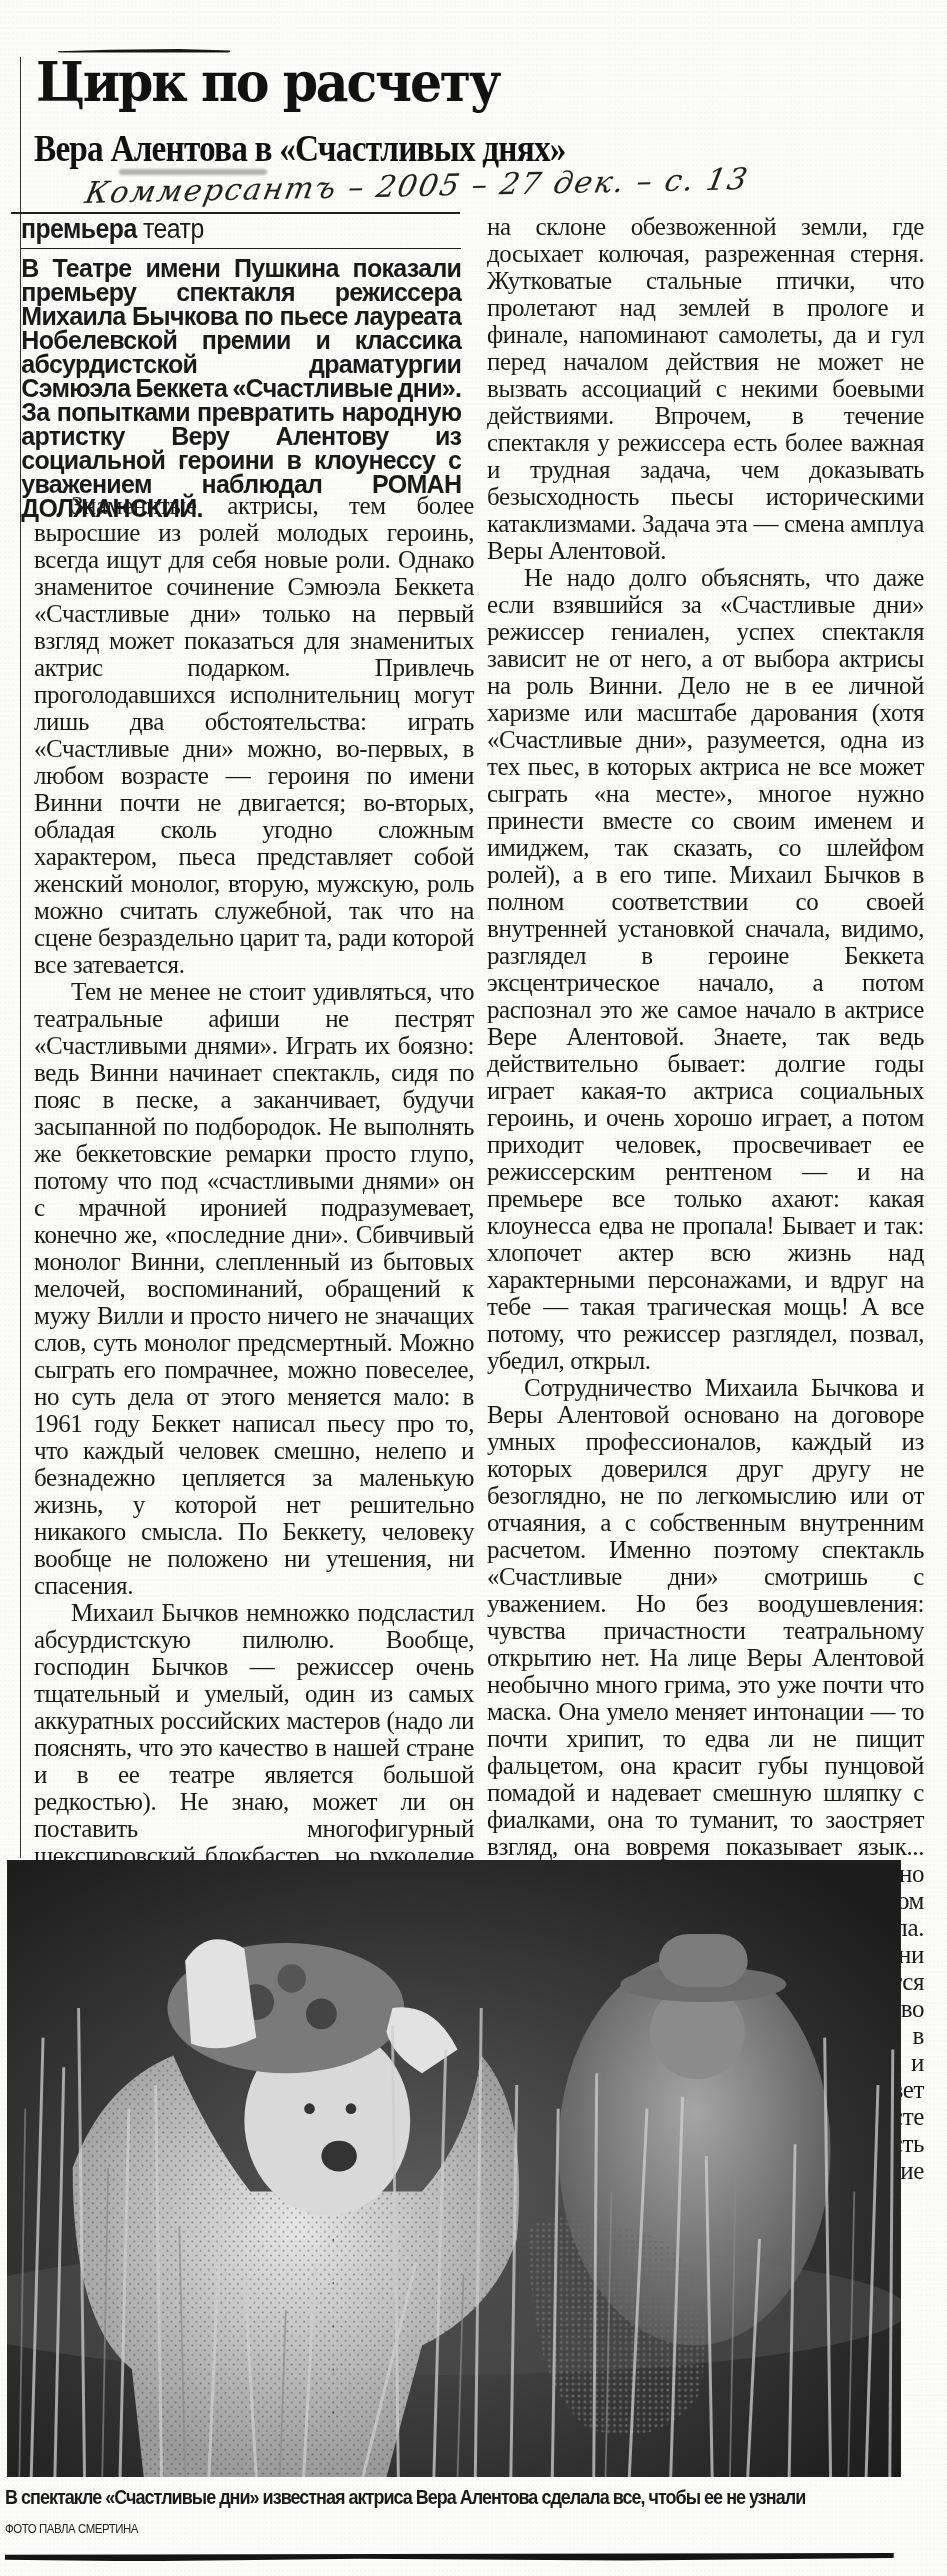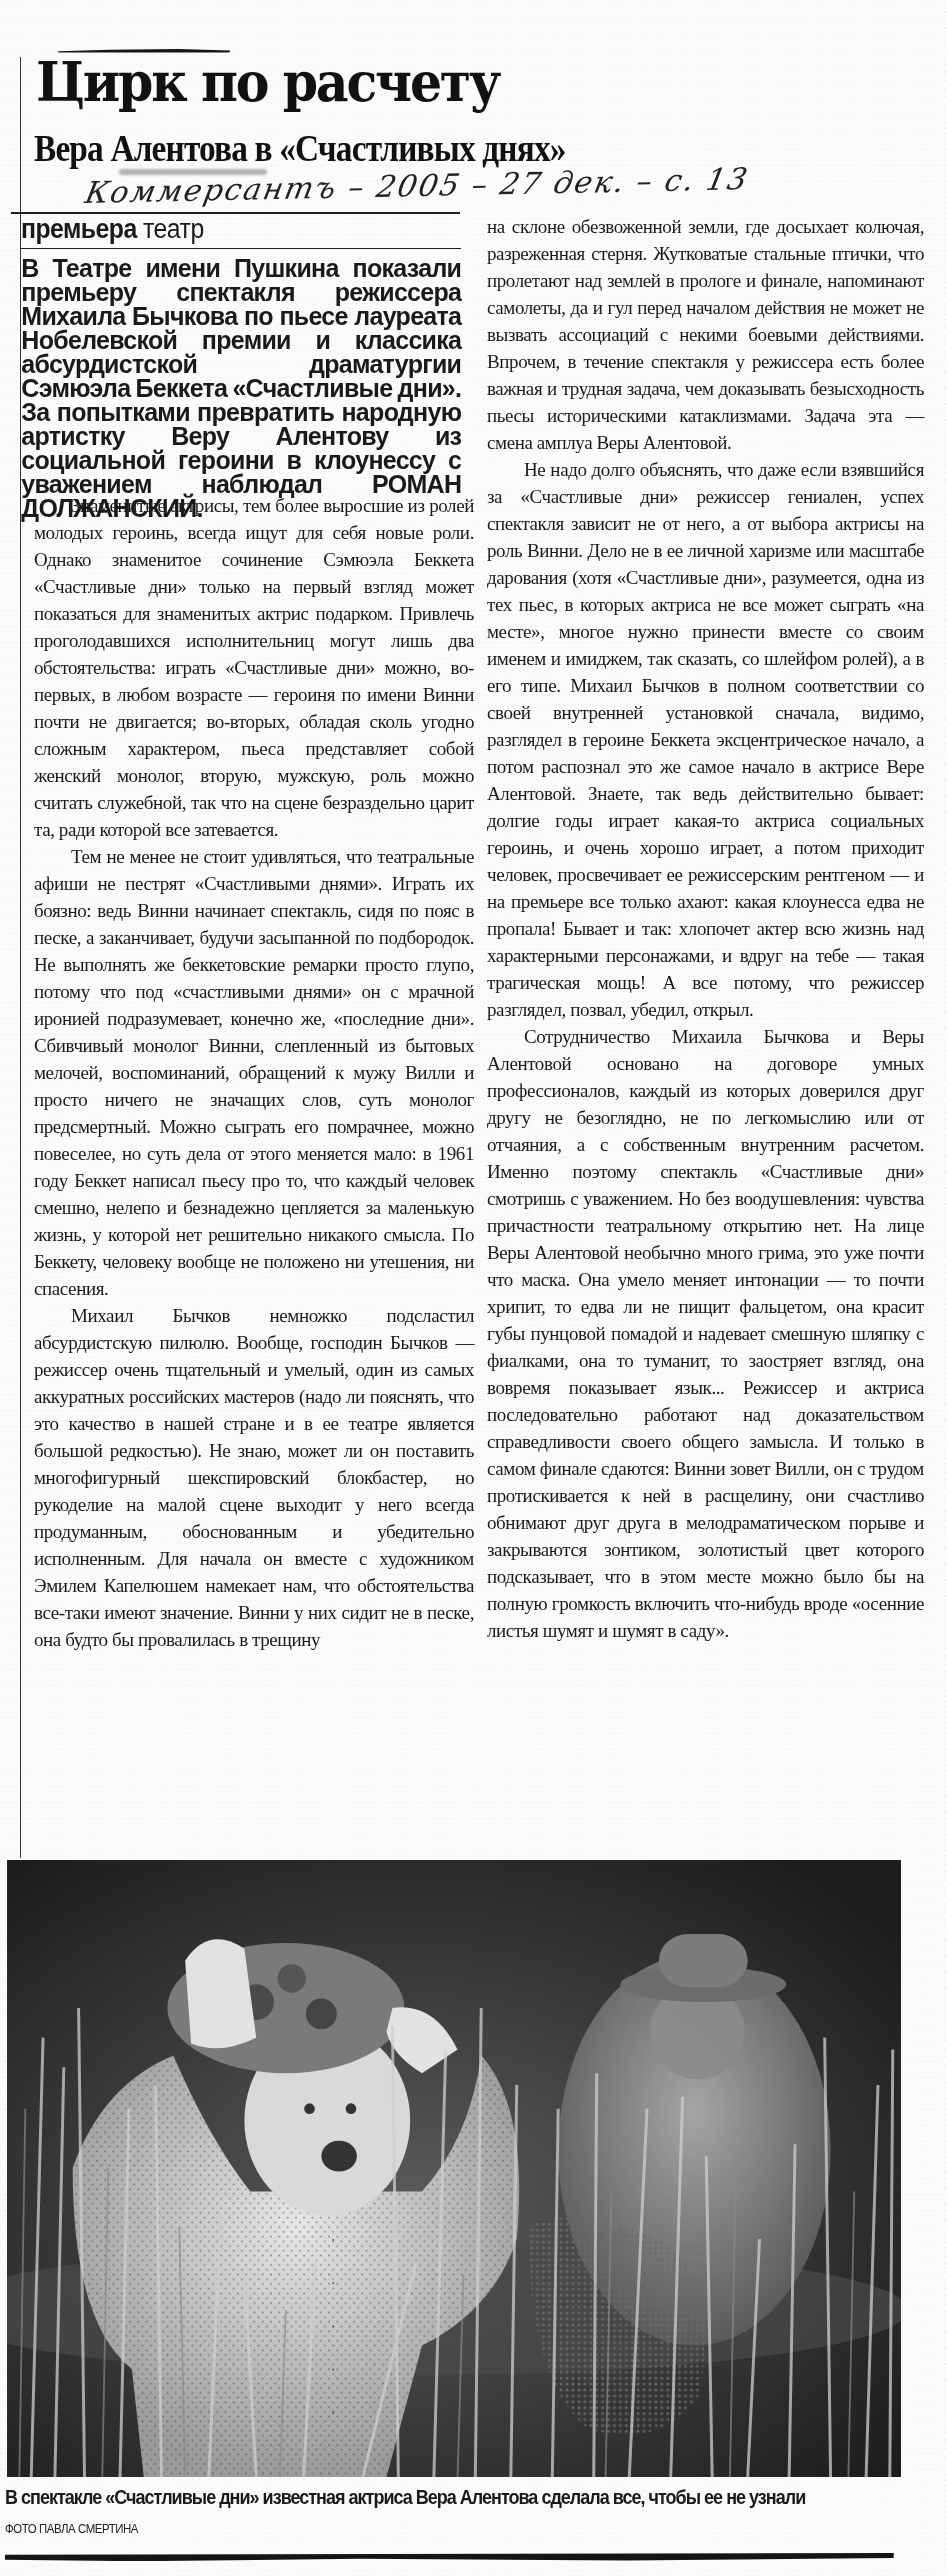--- a/index.html
+++ b/index.html
@@ -57,21 +57,21 @@
   .rubric .strong { font-weight: bold; }
   .rubric .light { font-weight: normal; }
   .lead {
     position: absolute; left: 21.3px; top: 256px; width: 440px; margin: 0;
     font-family: "Liberation Sans", sans-serif; font-weight: bold;
     font-size: 25px; line-height: 24px; letter-spacing: -0.7px;
     text-align: justify; word-spacing: -1.2px;
   }
   .body-text {
     margin: 0; font-family: "Liberation Serif", serif;
-    font-size: 19px; line-height: 27px; letter-spacing: -0.4px;
+    font-size: 25px; line-height: 27px; letter-spacing: -0.4px;
     text-align: justify; hyphens: manual;
   }
   .body-text p { margin: 0; text-indent: 0; }
   .body-text p.indent { text-indent: 37px; }
   .left-body { position: absolute; left: 34px; top: 492px; width: 440px; }
   .right-body { position: absolute; left: 487px; top: 213px; width: 437px; }
   .photo {
     position: absolute; left: 7.1px; top: 1860px; width: 894px; height: 617px;
     background: #2a2a2a; overflow: hidden;
   }

